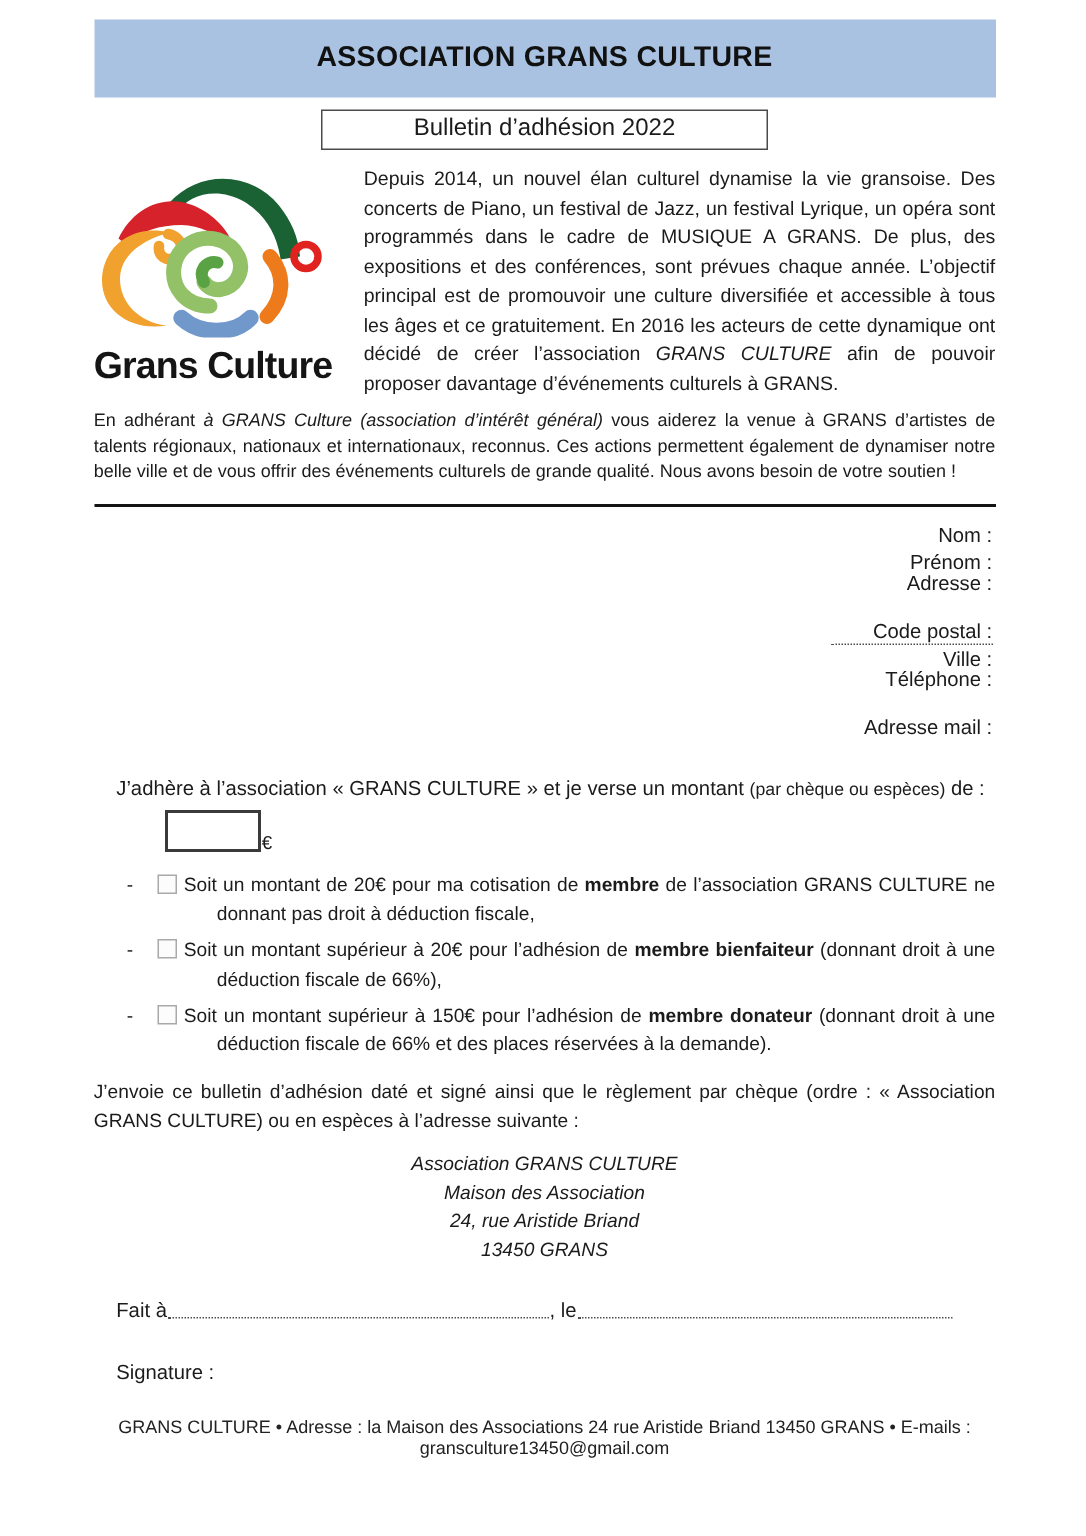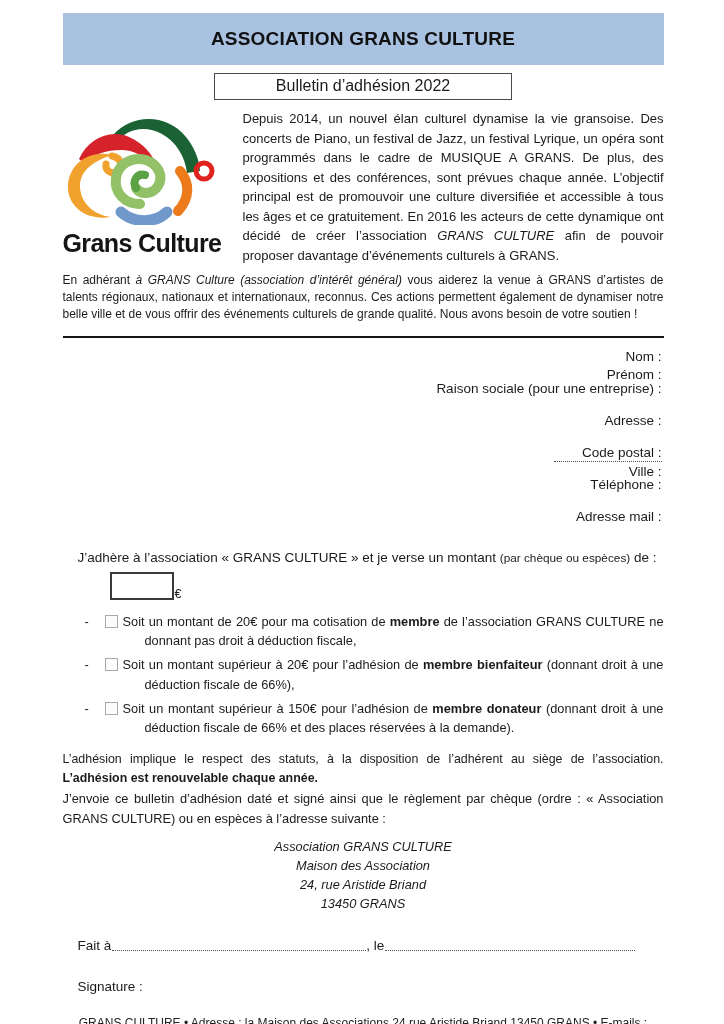--- a/index.html
+++ b/index.html
@@ -130,24 +130,20 @@
   <hr class="rule">
 
   <div class="form-section">
     <div class="frow">
       <span class="lbl">Nom :</span>
       <span class="dots" style="flex:1;"></span>
       <span class="lbl" style="margin-left:3px;">Prénom :</span>
       <span class="dots" style="flex:1.08;"></span>
     </div>
     <div class="frow">
-      <span class="lbl">Raison sociale (pour une entreprise) :</span>
-      <span class="dots"></span>
-    </div>
-    <div class="frow">
       <span class="lbl">Adresse :</span>
       <span class="dots"></span>
     </div>
     <div class="frow">
       <span class="lbl">Code postal :</span>
       <span class="dots fixed" style="width:108px;"></span>
       <span class="lbl">Ville :</span>
       <span class="dots"></span>
     </div>
     <div class="frow">
@@ -179,21 +175,20 @@
       <span class="txt"><span>Soit un montant supérieur à 20€ pour l’adhésion de </span><b>membre bienfaiteur</b><span> (donnant droit à une déduction fiscale de 66%),</span></span>
     </div>
     <div class="opt">
       <span class="dash">-</span>
       <span class="cb"></span>
       <span class="txt"><span>Soit un montant supérieur à 150€ pour l’adhésion de </span><b>membre donateur</b><span> (donnant droit à une déduction fiscale de 66% et des places réservées à la demande).</span></span>
     </div>
   </div>
 
   <div class="terms">
-    <p><span>L’adhésion implique le respect des statuts, à la disposition de l’adhérent au siège de l’association. </span><b>L’adhésion est renouvelable chaque année.</b></p>
     <p class="send">J’envoie ce bulletin d’adhésion daté et signé ainsi que le règlement par chèque (ordre : « Association GRANS CULTURE) ou en espèces à l’adresse suivante :</p>
   </div>
 
   <div class="addr-block">
     <div>Association GRANS CULTURE</div>
     <div>Maison des Association</div>
     <div>24, rue Aristide Briand</div>
     <div>13450 GRANS</div>
   </div>
 

